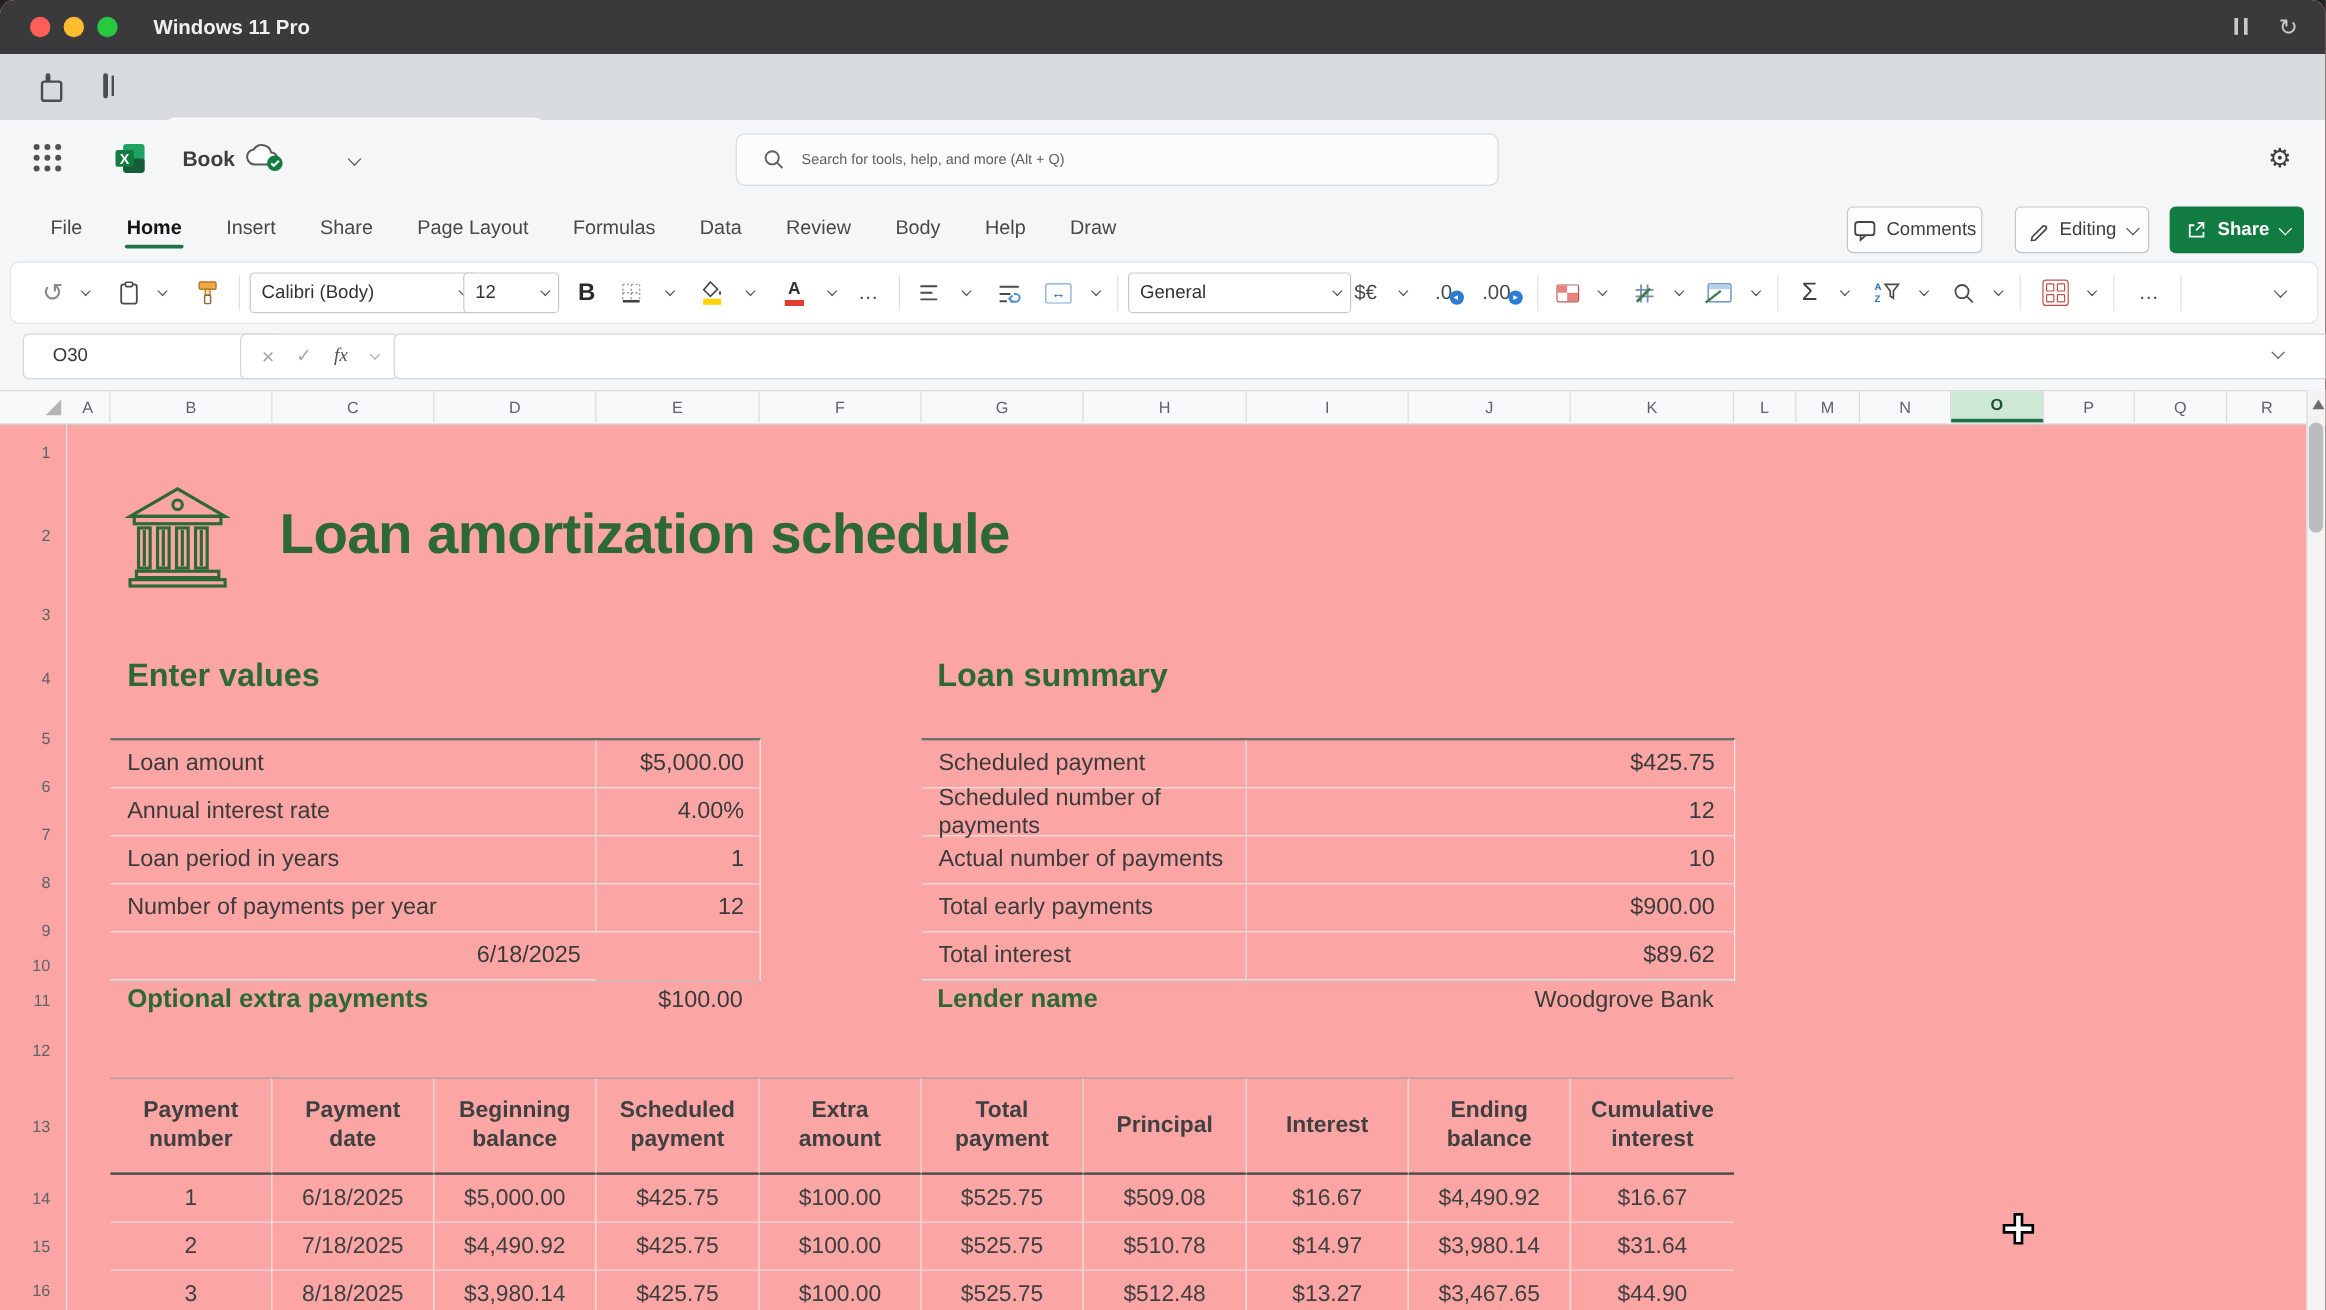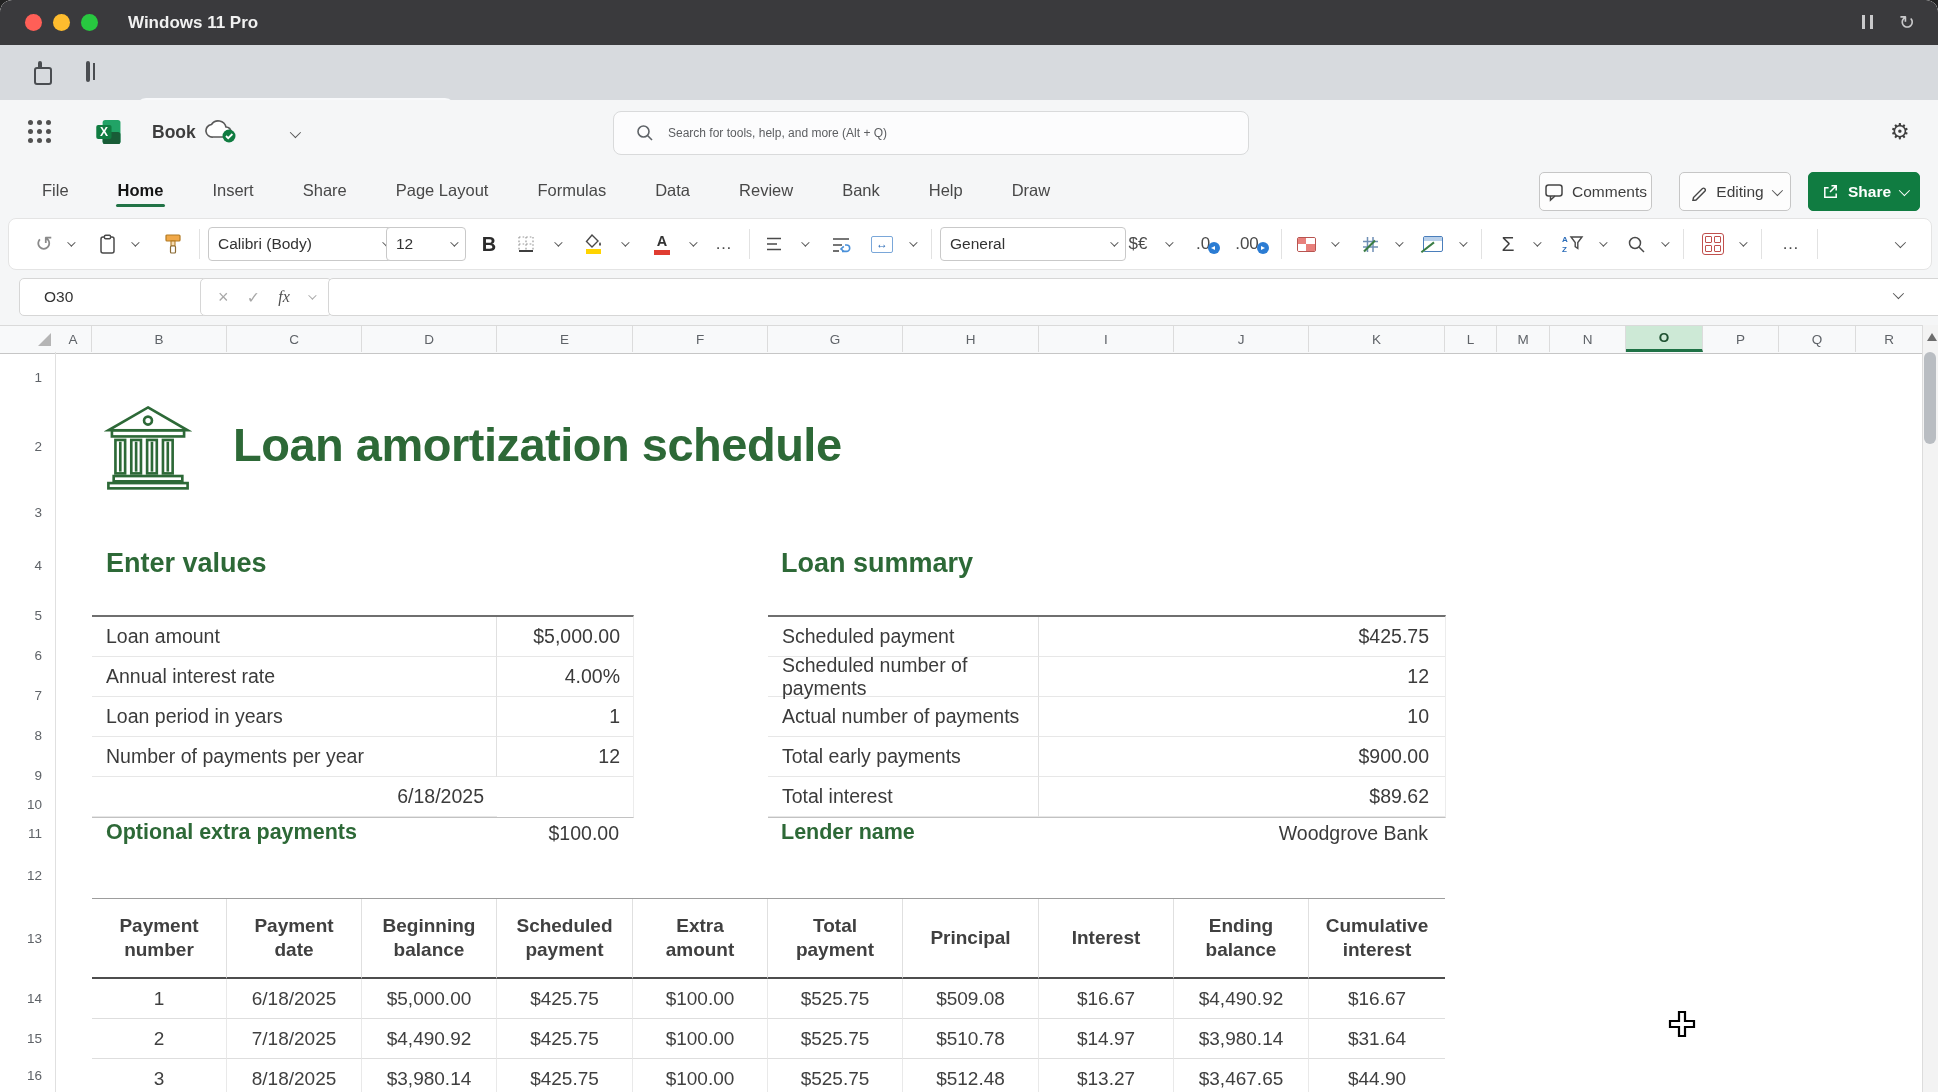--- a/index.html
+++ b/index.html
@@ -1,16 +1,16 @@
 <!DOCTYPE html>
 <html><head>
 <meta charset="utf-8">
 <style>
   html,body{margin:0;padding:0;background:#222;}
-  #screen{position:relative;width:1938px;height:1092px;background:#ffffff;overflow:hidden;
+  #screen{position:relative;width:1938px;height:1092px;background:#fca5a5;overflow:hidden;
           font-family:"Liberation Sans",sans-serif;border-radius:12px 12px 0 0;}
   .a{position:absolute;}
   .flexc{display:flex;align-items:center;}
   
   #titlebar{left:0;top:0;width:1938px;height:45px;background:#3a3a3d;border-radius:12px 12px 0 0;}
   .tl{width:17px;height:17px;border-radius:50%;display:inline-block;}
   #tb-title{color:#f1f1f1;font-weight:bold;font-size:17px;}
   .tbicon{color:#c9c9cb;font-size:19px;}
   .pausebars i{display:inline-block;width:3px;height:14px;background:#c9c9cb;margin:0 2.5px;}
   
@@ -28,21 +28,21 @@
   
   #chromebg{left:0;top:100px;width:1938px;height:225px;background:#f5f6f7;}
   .waffle{display:grid;grid-template-columns:repeat(3,5px);grid-gap:4px;}
   .waffle i{width:5px;height:5px;border-radius:50%;background:#515151;}
   #doctitle{font-size:17.5px;color:#3d3d3d;font-weight:600;}
   #search{left:613px;top:111px;width:634px;height:42px;background:#fcfcfd;border:1px solid #d9dadb;border-radius:8px;}
   #search span{font-size:12px;color:#5c5e61;}
   .chv{display:inline-block;width:7px;height:7px;border-right:1.6px solid #565656;border-bottom:1.6px solid #565656;transform:rotate(45deg) translateY(-2px);}
   .chv.small{width:5px;height:5px;}
   
-  #menubar{left:40px;top:165px;height:50px;display:flex;align-items:center;gap:45px;}
+  #menubar{left:40px;top:165px;height:50px;display:flex;align-items:center;gap:33px;}
   .mitem{font-size:16.5px;color:#484848;position:relative;padding:14px 2px;}
   .mitem.active{font-weight:bold;color:#141414;}
   .mitem.active:after{content:"";position:absolute;left:0;right:0;bottom:7px;height:3px;background:#217346;border-radius:2px;}
   .btn{height:37px;border:1px solid #c6c6c6;border-radius:5px;background:#fdfdfd;display:flex;align-items:center;justify-content:center;gap:8px;font-size:15.5px;color:#3f3f3f;}
   .btn.green{background:#107c41;border-color:#107c41;color:#fff;}
   .btn.green .chv{border-color:#fff;}
   
   #toolbar{left:8px;top:218px;width:1922px;height:50px;background:#fff;border:1px solid #e4e4e4;border-radius:8px;}
   .tbi{position:absolute;top:0;height:50px;display:flex;align-items:center;justify-content:center;}
   .tbt{font-size:17px;color:#4a4a4a;}
@@ -169,21 +169,21 @@
 
   <div id="menubar" class="a">
     <span class="mitem">File</span>
     <span class="mitem active">Home</span>
     <span class="mitem">Insert</span>
     <span class="mitem">Share</span>
     <span class="mitem">Page Layout</span>
     <span class="mitem">Formulas</span>
     <span class="mitem">Data</span>
     <span class="mitem">Review</span>
-    <span class="mitem">Bank</span>
+    <span class="mitem">Body</span>
     <span class="mitem">Help</span>
     <span class="mitem">Draw</span>
   </div>
   <div class="a btn" style="left:1539px;top:172px;width:111px">
     <svg width="20" height="20" viewBox="0 0 20 20">
       <rect x="2" y="3" width="16" height="11" rx="2.5" fill="none" stroke="#454545" stroke-width="1.5"></rect>
       <path d="M6.5 14 v4 l4.5-4" fill="none" stroke="#454545" stroke-width="1.5"></path>
     </svg>
     <span>Comments</span>
   </div>

